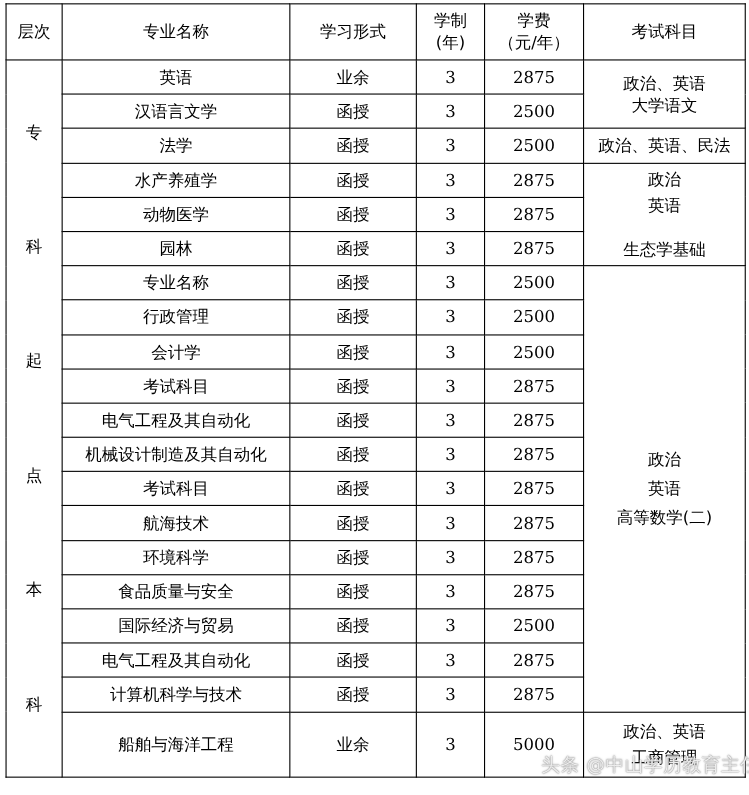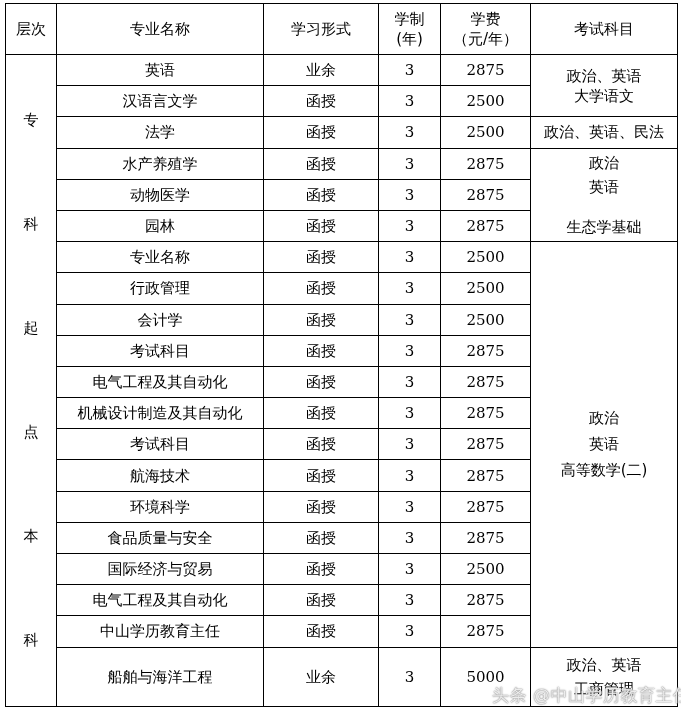--- a/index.html
+++ b/index.html
@@ -174,21 +174,21 @@
     <td class="num">3</td>
     <td class="num">2500</td>
   </tr>
   <tr class="r">
     <td>电气工程及其自动化</td>
     <td>函授</td>
     <td class="num">3</td>
     <td class="num">2875</td>
   </tr>
   <tr class="r">
-    <td>中山学历教育主任</td>
+    <td>计算机科学与技术</td>
     <td>函授</td>
     <td class="num">3</td>
     <td class="num">2875</td>
   </tr>
   <tr class="last">
     <td>船舶与海洋工程</td>
     <td>业余</td>
     <td class="num">3</td>
     <td class="num">5000</td>
     <td class="stack">

